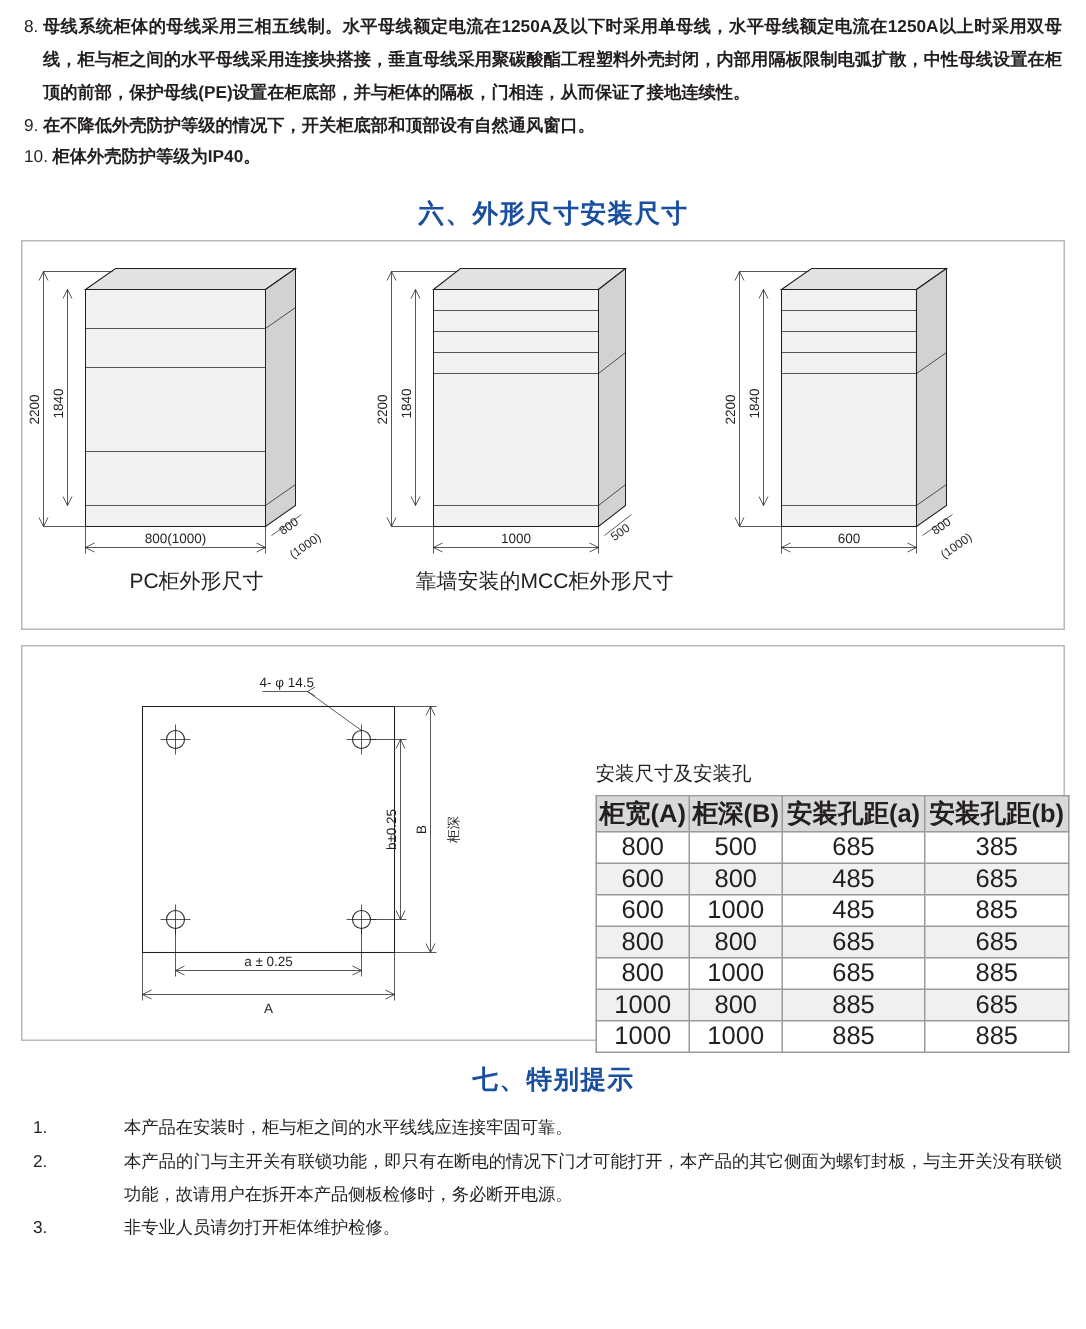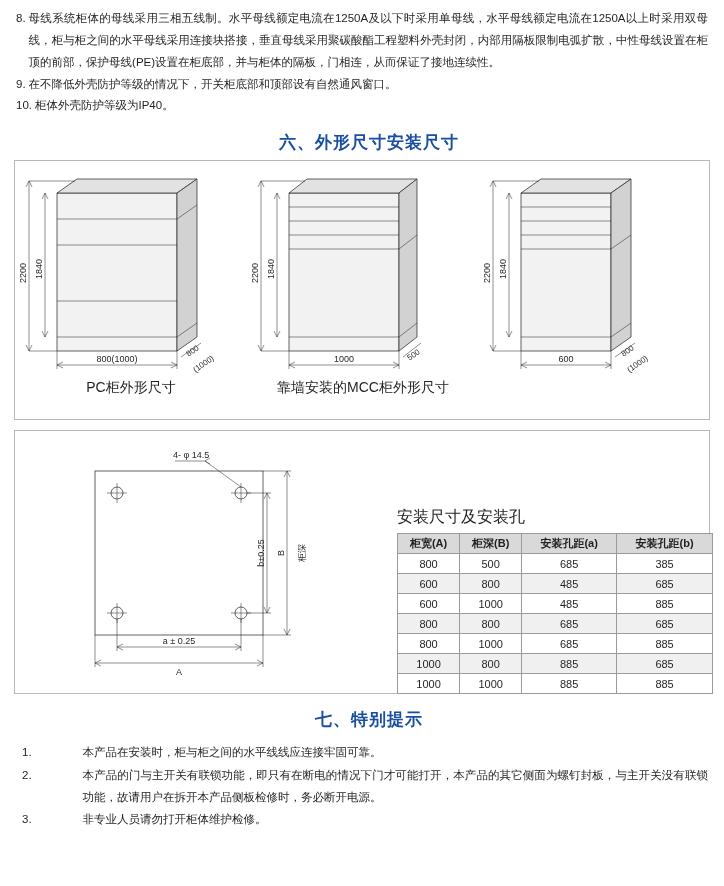--- a/index.html
+++ b/index.html
@@ -28,20 +28,21 @@
   }
   .note .num {
     flex: 0 0 auto;
     padding-right: 3px;
     white-space: nowrap;
   }
   .note .txt {
     flex: 1 1 auto;
     text-align: justify;
     text-justify: inter-ideograph;
+    font-weight: bold;
   }
 
   
   .sec-head {
     color: #1a4fa0;
     font-size: 17px;
     font-weight: bold;
     margin: 14px 0 6px 14px;
     letter-spacing: 1px;
     text-align: center;
@@ -86,27 +87,27 @@
   .tx8 { font-family: "Liberation Sans", sans-serif; font-size: 8px; fill: #231f20; }
 
   
   .tbl-wrap {
     position: absolute;
     left: 382px;
     top: 76px;
     width: 316px;
   }
   .tbl-title {
-    font-size: 16px;
+    font-size: 13px;
     margin-bottom: 5px;
   }
   table.dims {
     border-collapse: collapse;
     width: 316px;
-    font-size: 11px;
+    font-size: 17px;
   }
   table.dims th, table.dims td {
     border: 1px solid #9a9a9a;
     text-align: center;
     height: 20px;
     padding: 0;
   }
   table.dims thead th {
     background: #d9d9d9;
     font-weight: bold;

